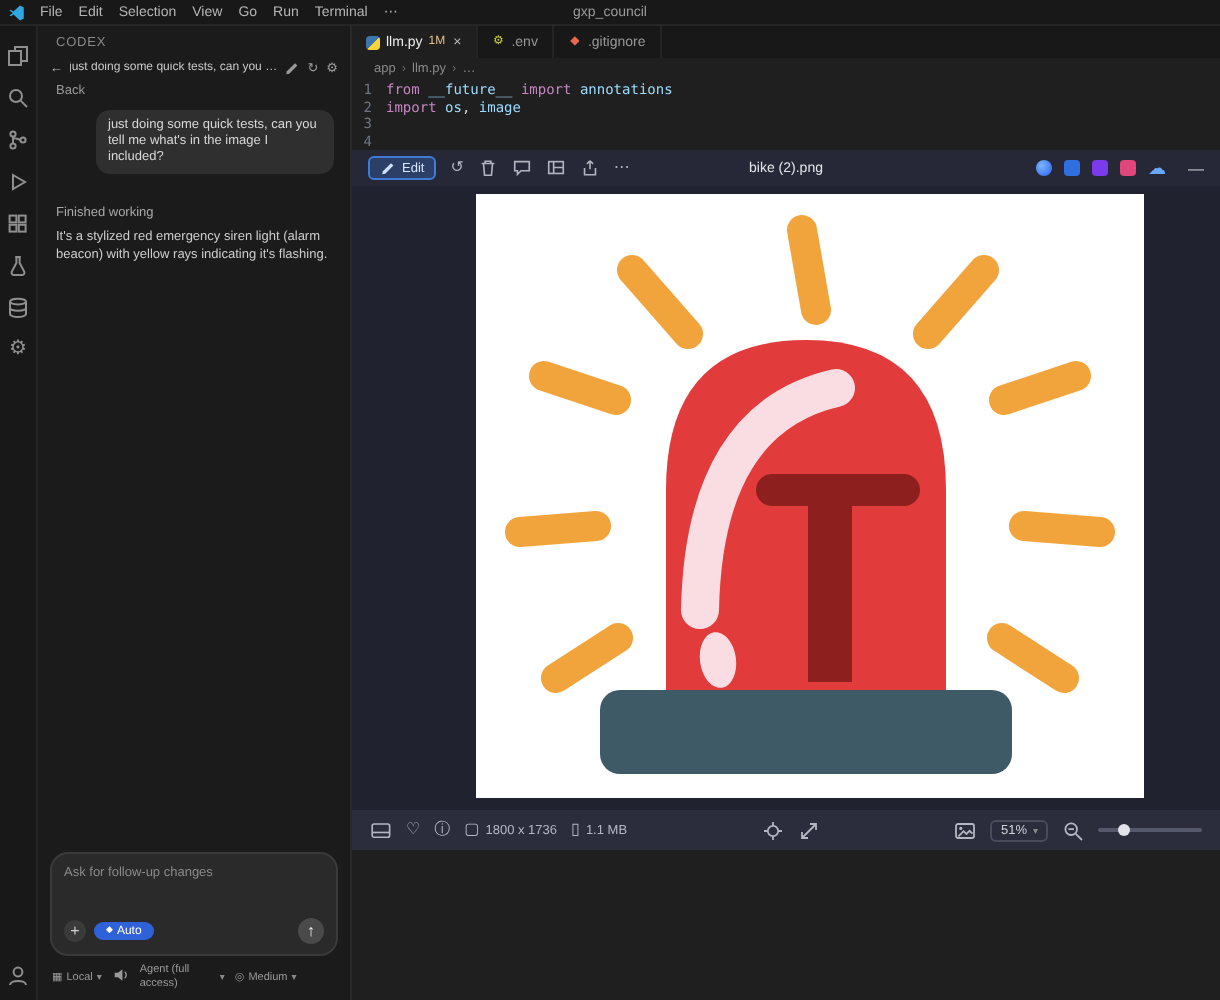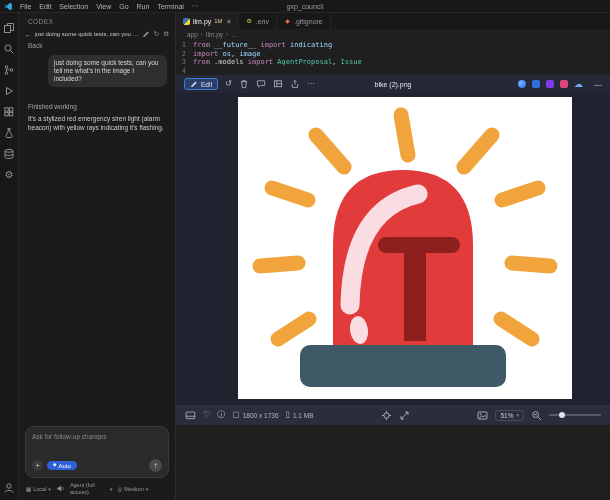--- a/index.html
+++ b/index.html
@@ -249,29 +249,28 @@
       <div class="breadcrumb" id="breadcrumb">
           <span>app</span>
           <span class="crumb-sep">›</span>
           <span>llm.py</span>
           <span class="crumb-sep">›</span>
           <span>…</span>
         </div>
       <div class="code" id="code">
           <div class="code-line">
             <span class="num">1</span>
-            <span><span class="tok-kw">from </span><span class="tok-mod">__future__</span><span class="tok-kw"> import </span><span class="tok-mod">indicating</span></span>
+            <span><span class="tok-kw">from </span><span class="tok-mod">__future__</span><span class="tok-kw"> import </span><span class="tok-mod">annotations</span></span>
           </div>
           <div class="code-line">
             <span class="num">2</span>
             <span><span class="tok-kw">import </span><span class="tok-mod">os</span><span class="tok-plain">, </span><span class="tok-mod">image</span></span>
           </div>
           <div class="code-line">
             <span class="num">3</span>
-            <span><span class="tok-kw">from </span><span class="tok-plain">.models </span><span class="tok-kw">import </span><span class="tok-cls">AgentProposal</span><span class="tok-plain">, </span><span class="tok-cls">Issue</span></span>
           </div>
           <div class="code-line">
             <span class="num">4</span>
             <span></span>
           </div>
         </div>
 
       <div class="image-panel">
         <div class="panel-header">
           <span class="edit-chip">

